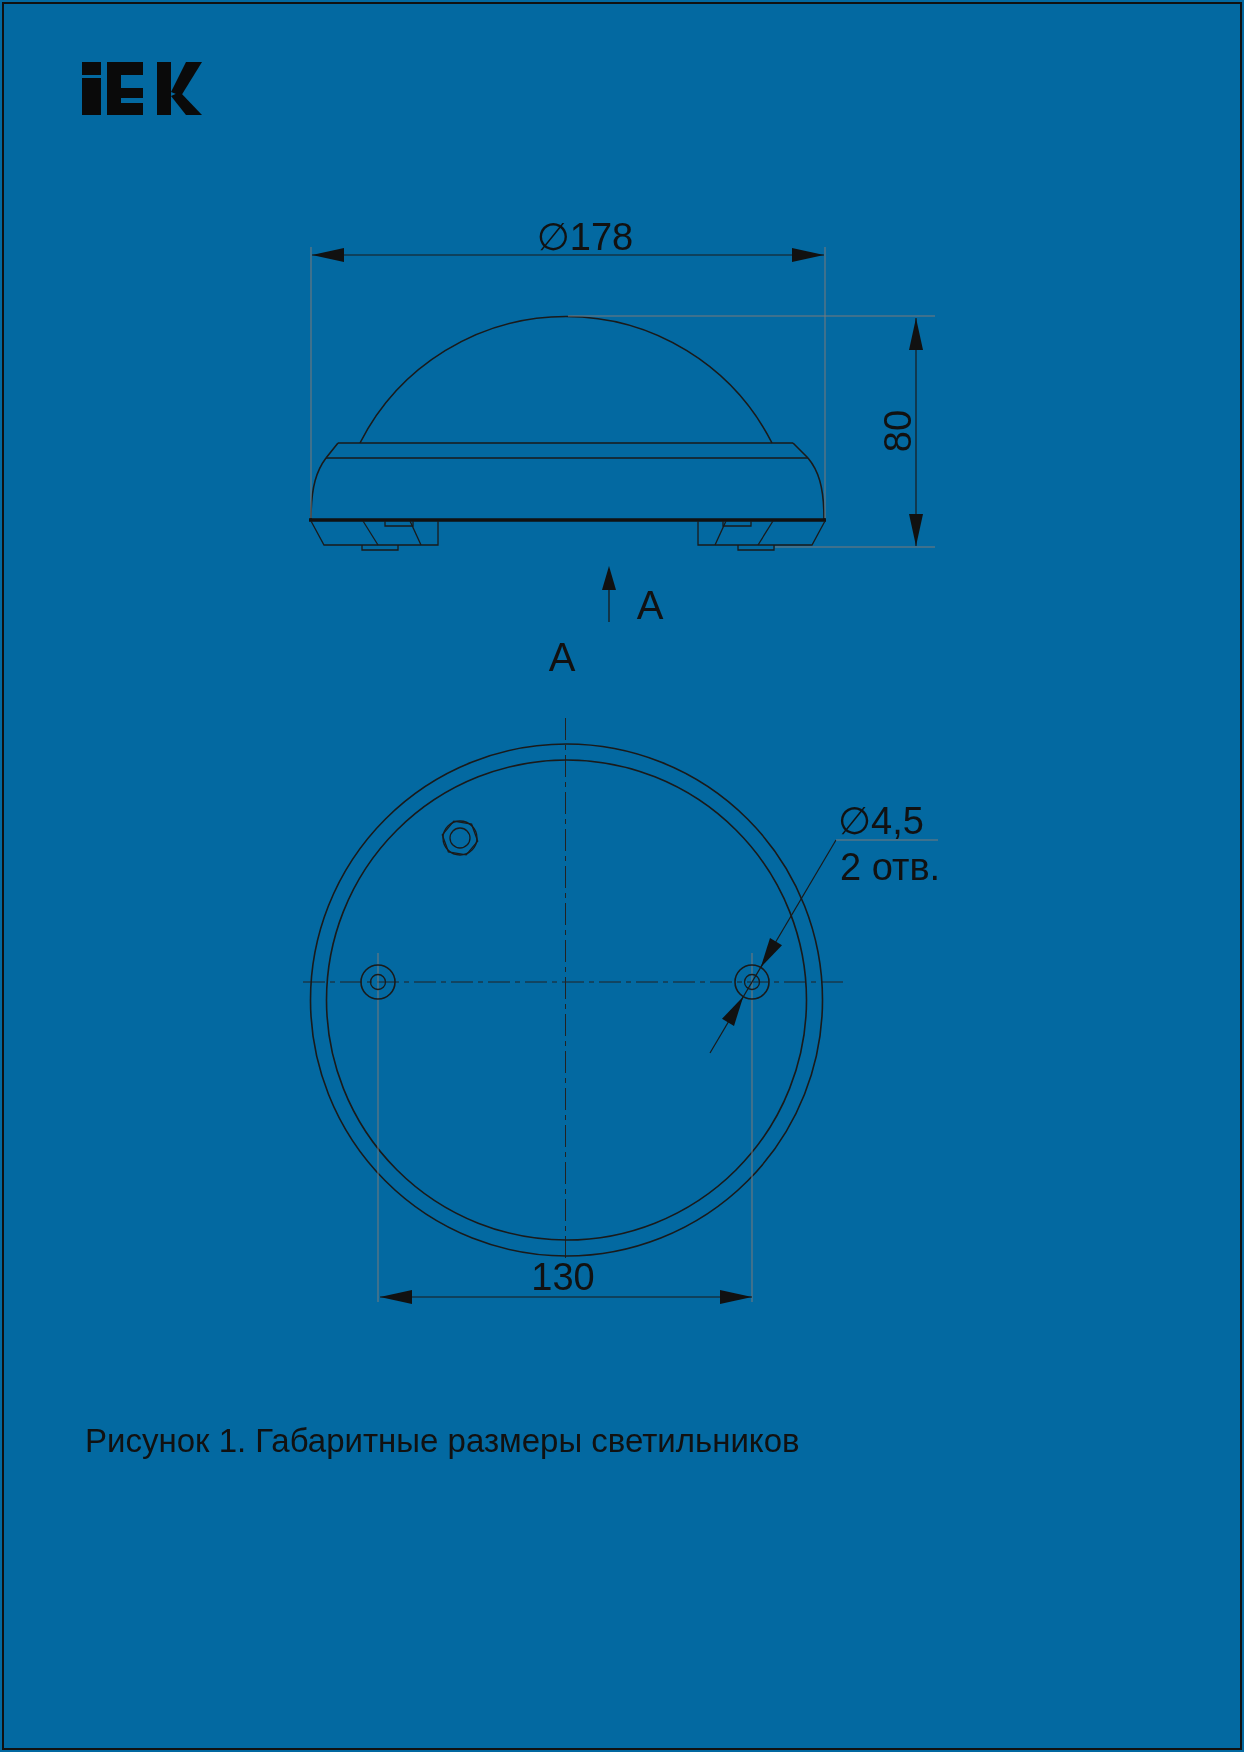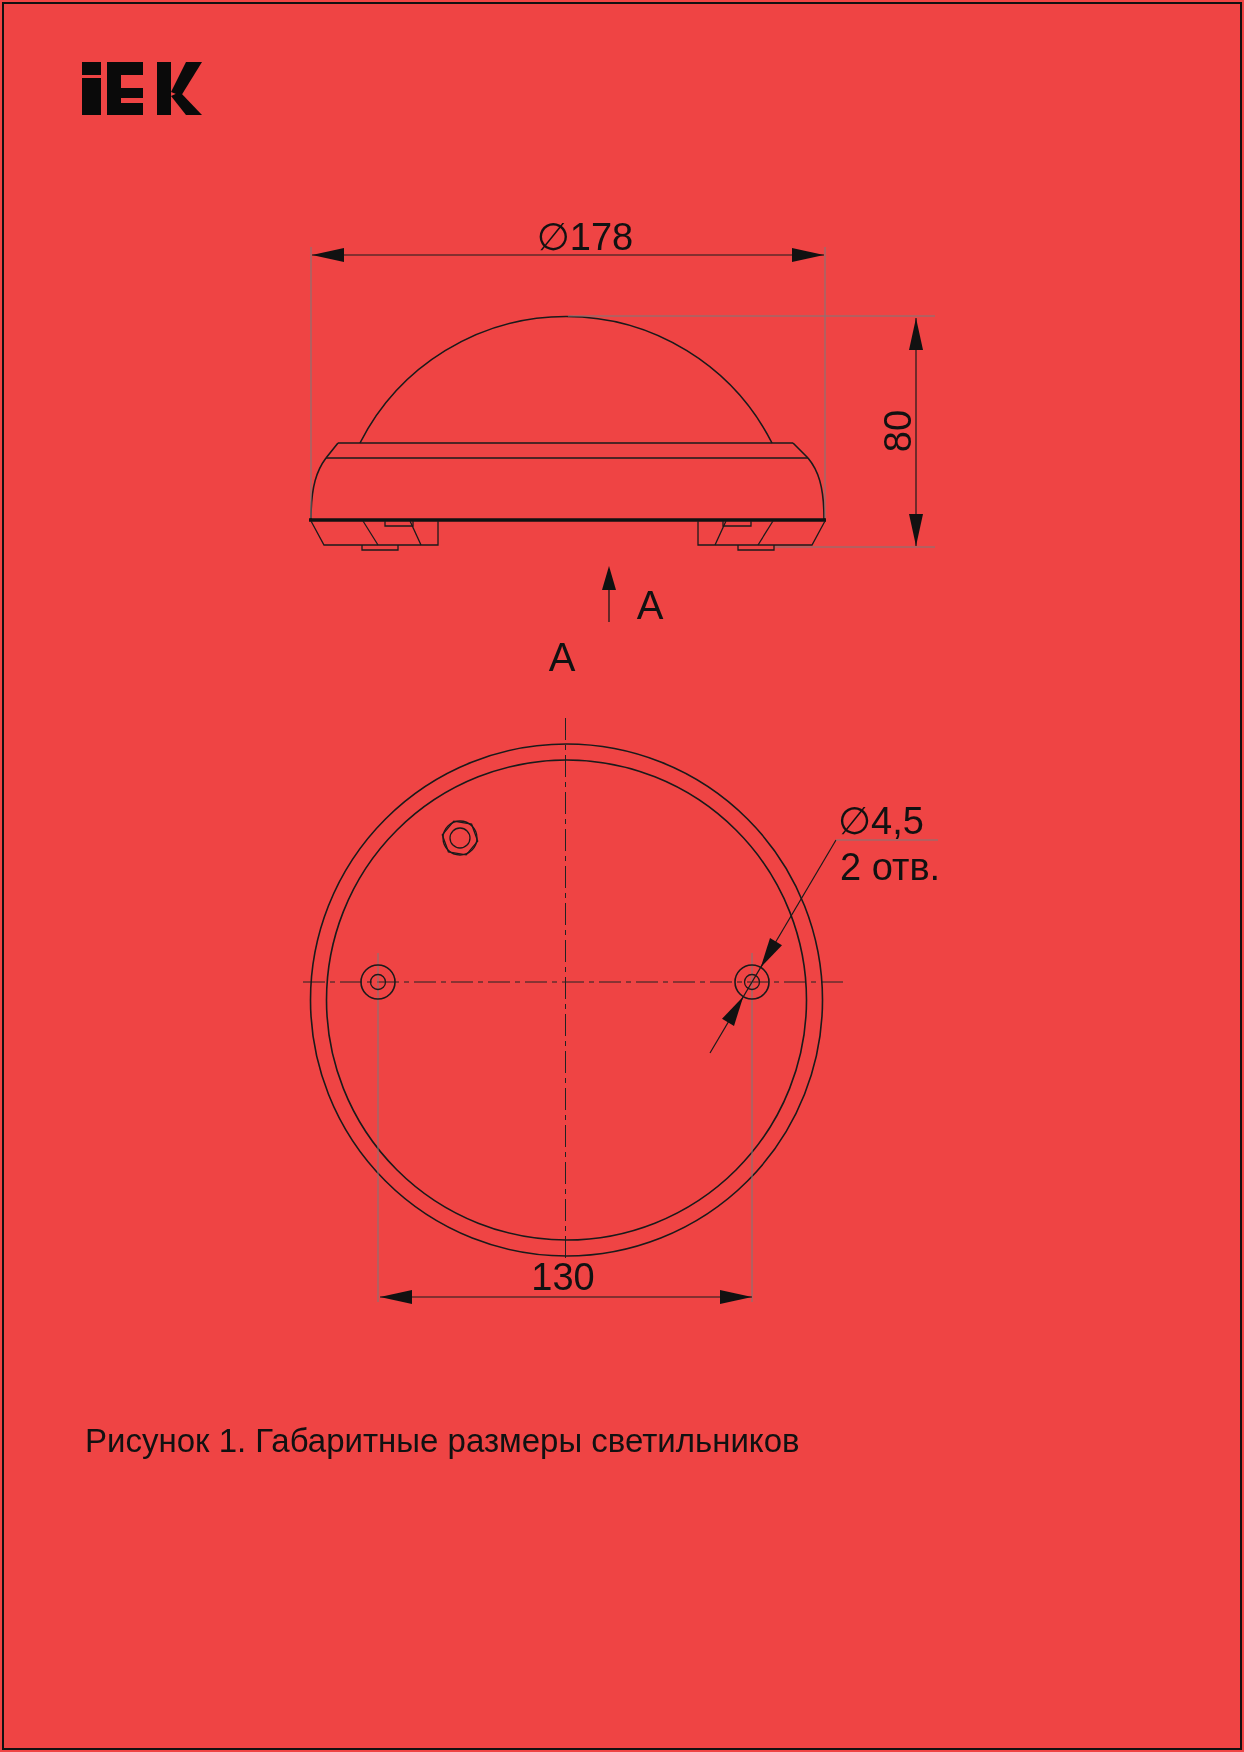--- a/index.html
+++ b/index.html
@@ -1,16 +1,16 @@
 <!DOCTYPE html>
 <html><head>
 <meta charset="utf-8">
 <style>
   html,body{margin:0;padding:0;background:#fff;}
-  .page{position:relative;width:1244px;height:1752px;background:#ef4444;overflow:hidden;
+  .page{position:relative;width:1244px;height:1752px;background:#0369a1;overflow:hidden;
         font-family:"Liberation Sans","DejaVu Sans",sans-serif;}
   .page-border{position:absolute;left:2px;top:2px;width:1236px;height:1744px;
         border:2.5px solid #111;pointer-events:none;}
   svg{position:absolute;left:0;top:0;}
   .outline{stroke:#1a1a1a;stroke-width:1.6;fill:none;}
   .fine{stroke:#1a1a1a;stroke-width:1.3;fill:none;}
   .thick{stroke:#111;stroke-width:3.4;fill:none;}
   .ext{stroke:#7a7a7a;stroke-width:1;fill:none;}
   .dim{stroke:#1a1a1a;stroke-width:1.2;fill:none;}
   .cline{stroke:#222;stroke-width:1;fill:none;stroke-dasharray:22 5 5 5;}

